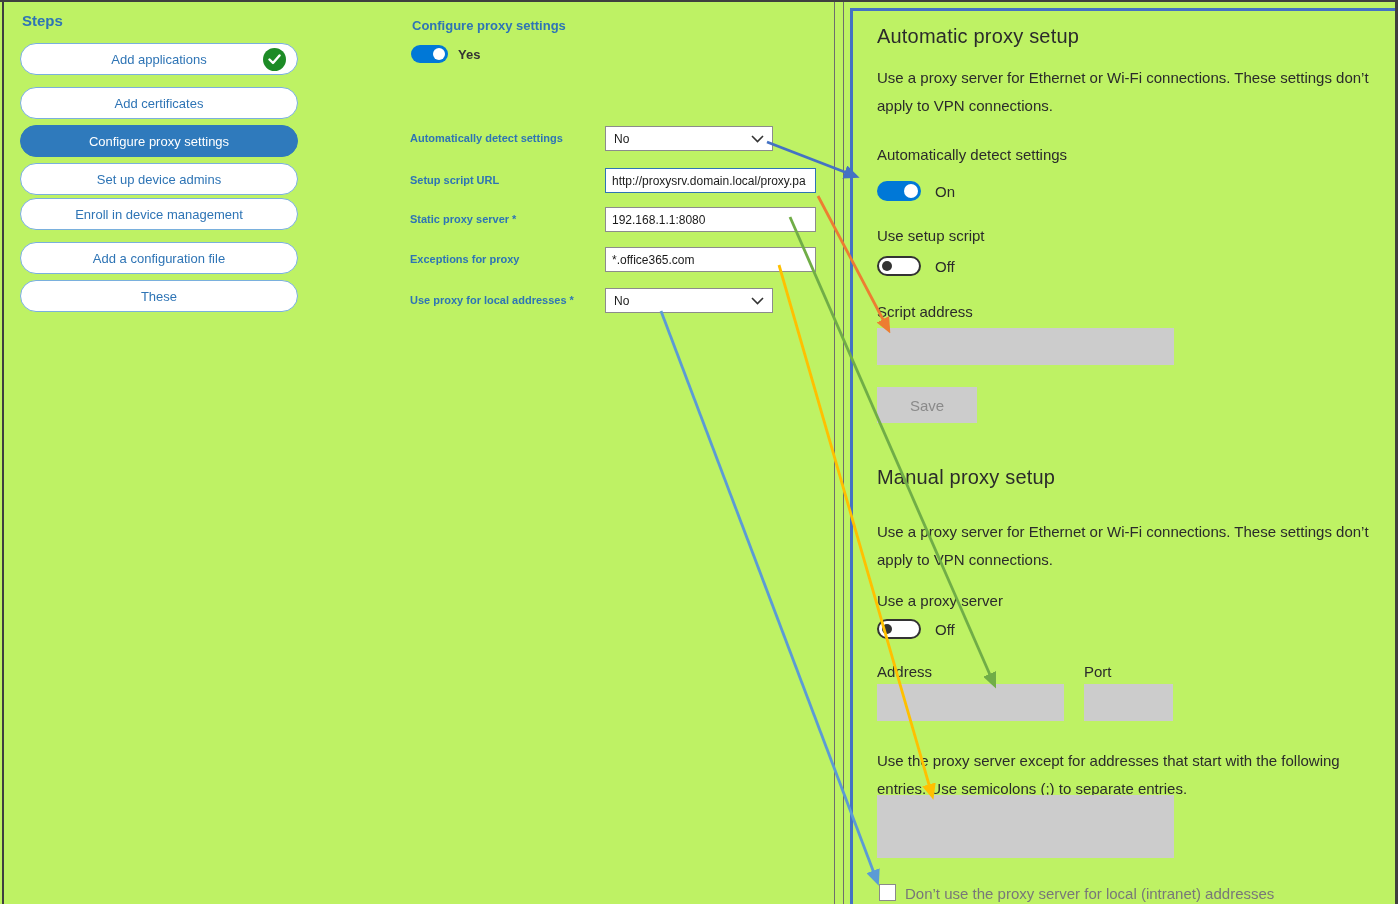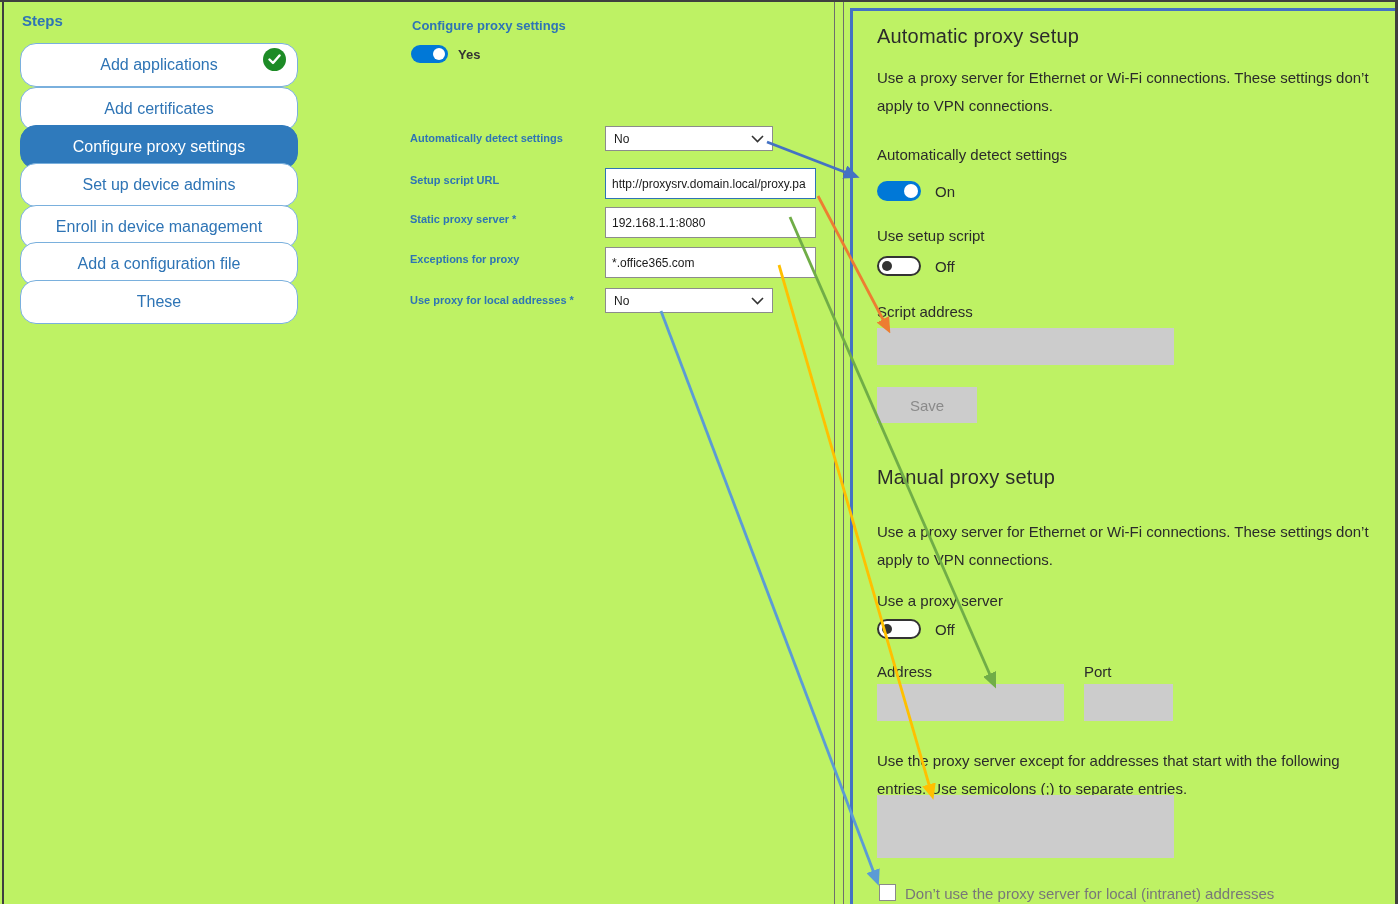--- a/index.html
+++ b/index.html
@@ -5,34 +5,34 @@
   html,body{margin:0;padding:0;background:#fff;}
   .app{position:relative;width:1398px;height:904px;background:#bef264;
        font-family:"Liberation Sans",sans-serif;overflow:hidden;}
   .abs{position:absolute;}
 
   
   .edge{background:#3f3f3f;}
 
   
   .steps-title{left:22px;top:12px;font-size:15px;font-weight:bold;color:#2e74b5;}
-  .step-btn{left:20px;width:278px;height:44px;border-radius:16px;border:1px solid #7ab0dd;
-            background:#fff;color:#2e74b5;font-size:16px;font-family:inherit;
+  .step-btn{left:20px;width:278px;height:32px;border-radius:16px;border:1px solid #7ab0dd;
+            background:#fff;color:#2e74b5;font-size:13px;font-family:inherit;
             display:flex;align-items:center;justify-content:center;cursor:pointer;box-sizing:border-box;}
   .step-btn.selected{background:#2f7abc;border-color:#2f7abc;color:#fff;}
   .check-circle{position:absolute;right:11px;top:4px;width:23px;height:23px;border-radius:50%;
                 background:#1d8b26;display:flex;align-items:center;justify-content:center;}
 
   
   .form-title{left:412px;top:18px;font-size:13px;font-weight:bold;color:#2e74b5;}
   .toggle-sm{left:411px;top:45px;width:37px;height:18px;border-radius:9px;background:#0078d7;cursor:pointer;}
   .toggle-sm .knob{position:absolute;right:3px;top:3px;width:12px;height:12px;border-radius:50%;background:#fff;}
   .toggle-sm-label{left:458px;top:47px;font-size:13px;font-weight:bold;color:#333;}
   .f-label{left:410px;font-size:11px;font-weight:bold;color:#2e74b5;height:25px;line-height:25px;}
-  .f-input{left:605px;width:211px;height:31px;border:1px solid #8c8c8c;box-sizing:border-box;
+  .f-input{left:605px;width:211px;height:25px;border:1px solid #8c8c8c;box-sizing:border-box;
            font-family:inherit;font-size:12px;color:#1a1a1a;padding:0 6px;background:#fff;}
   .f-input.focused{border:1px solid #2e74b5;}
   .f-select{left:605px;width:168px;height:25px;border:1px solid #8c8c8c;box-sizing:border-box;background:#fff;
             display:flex;align-items:center;font-size:12px;color:#1a1a1a;padding:0 8px;cursor:pointer;}
   .f-select .chev{margin-left:auto;}
 
   
   .vline{top:0;width:1px;height:904px;background:#6e6e6e;}
 
   
@@ -69,21 +69,21 @@
   </button>
   <button class="abs step-btn" style="top:87px;">
     <span>Add certificates</span>
   </button>
   <button class="abs step-btn selected" style="top:125px;">
     <span>Configure proxy settings</span>
   </button>
   <button class="abs step-btn" style="top:163px;">
     <span>Set up device admins</span>
   </button>
-  <button class="abs step-btn" style="top:205px;text-align:center;">
+  <button class="abs step-btn" style="top:198px;text-align:center;">
     <span>Enroll in device management</span>
   </button>
   <button class="abs step-btn" style="top:242px;">
     <span>Add a configuration file</span>
   </button>
   <button class="abs step-btn" style="top:280px;">
     <span>These</span>
   </button>
 
   <div class="abs form-title">Configure proxy settings</div>

